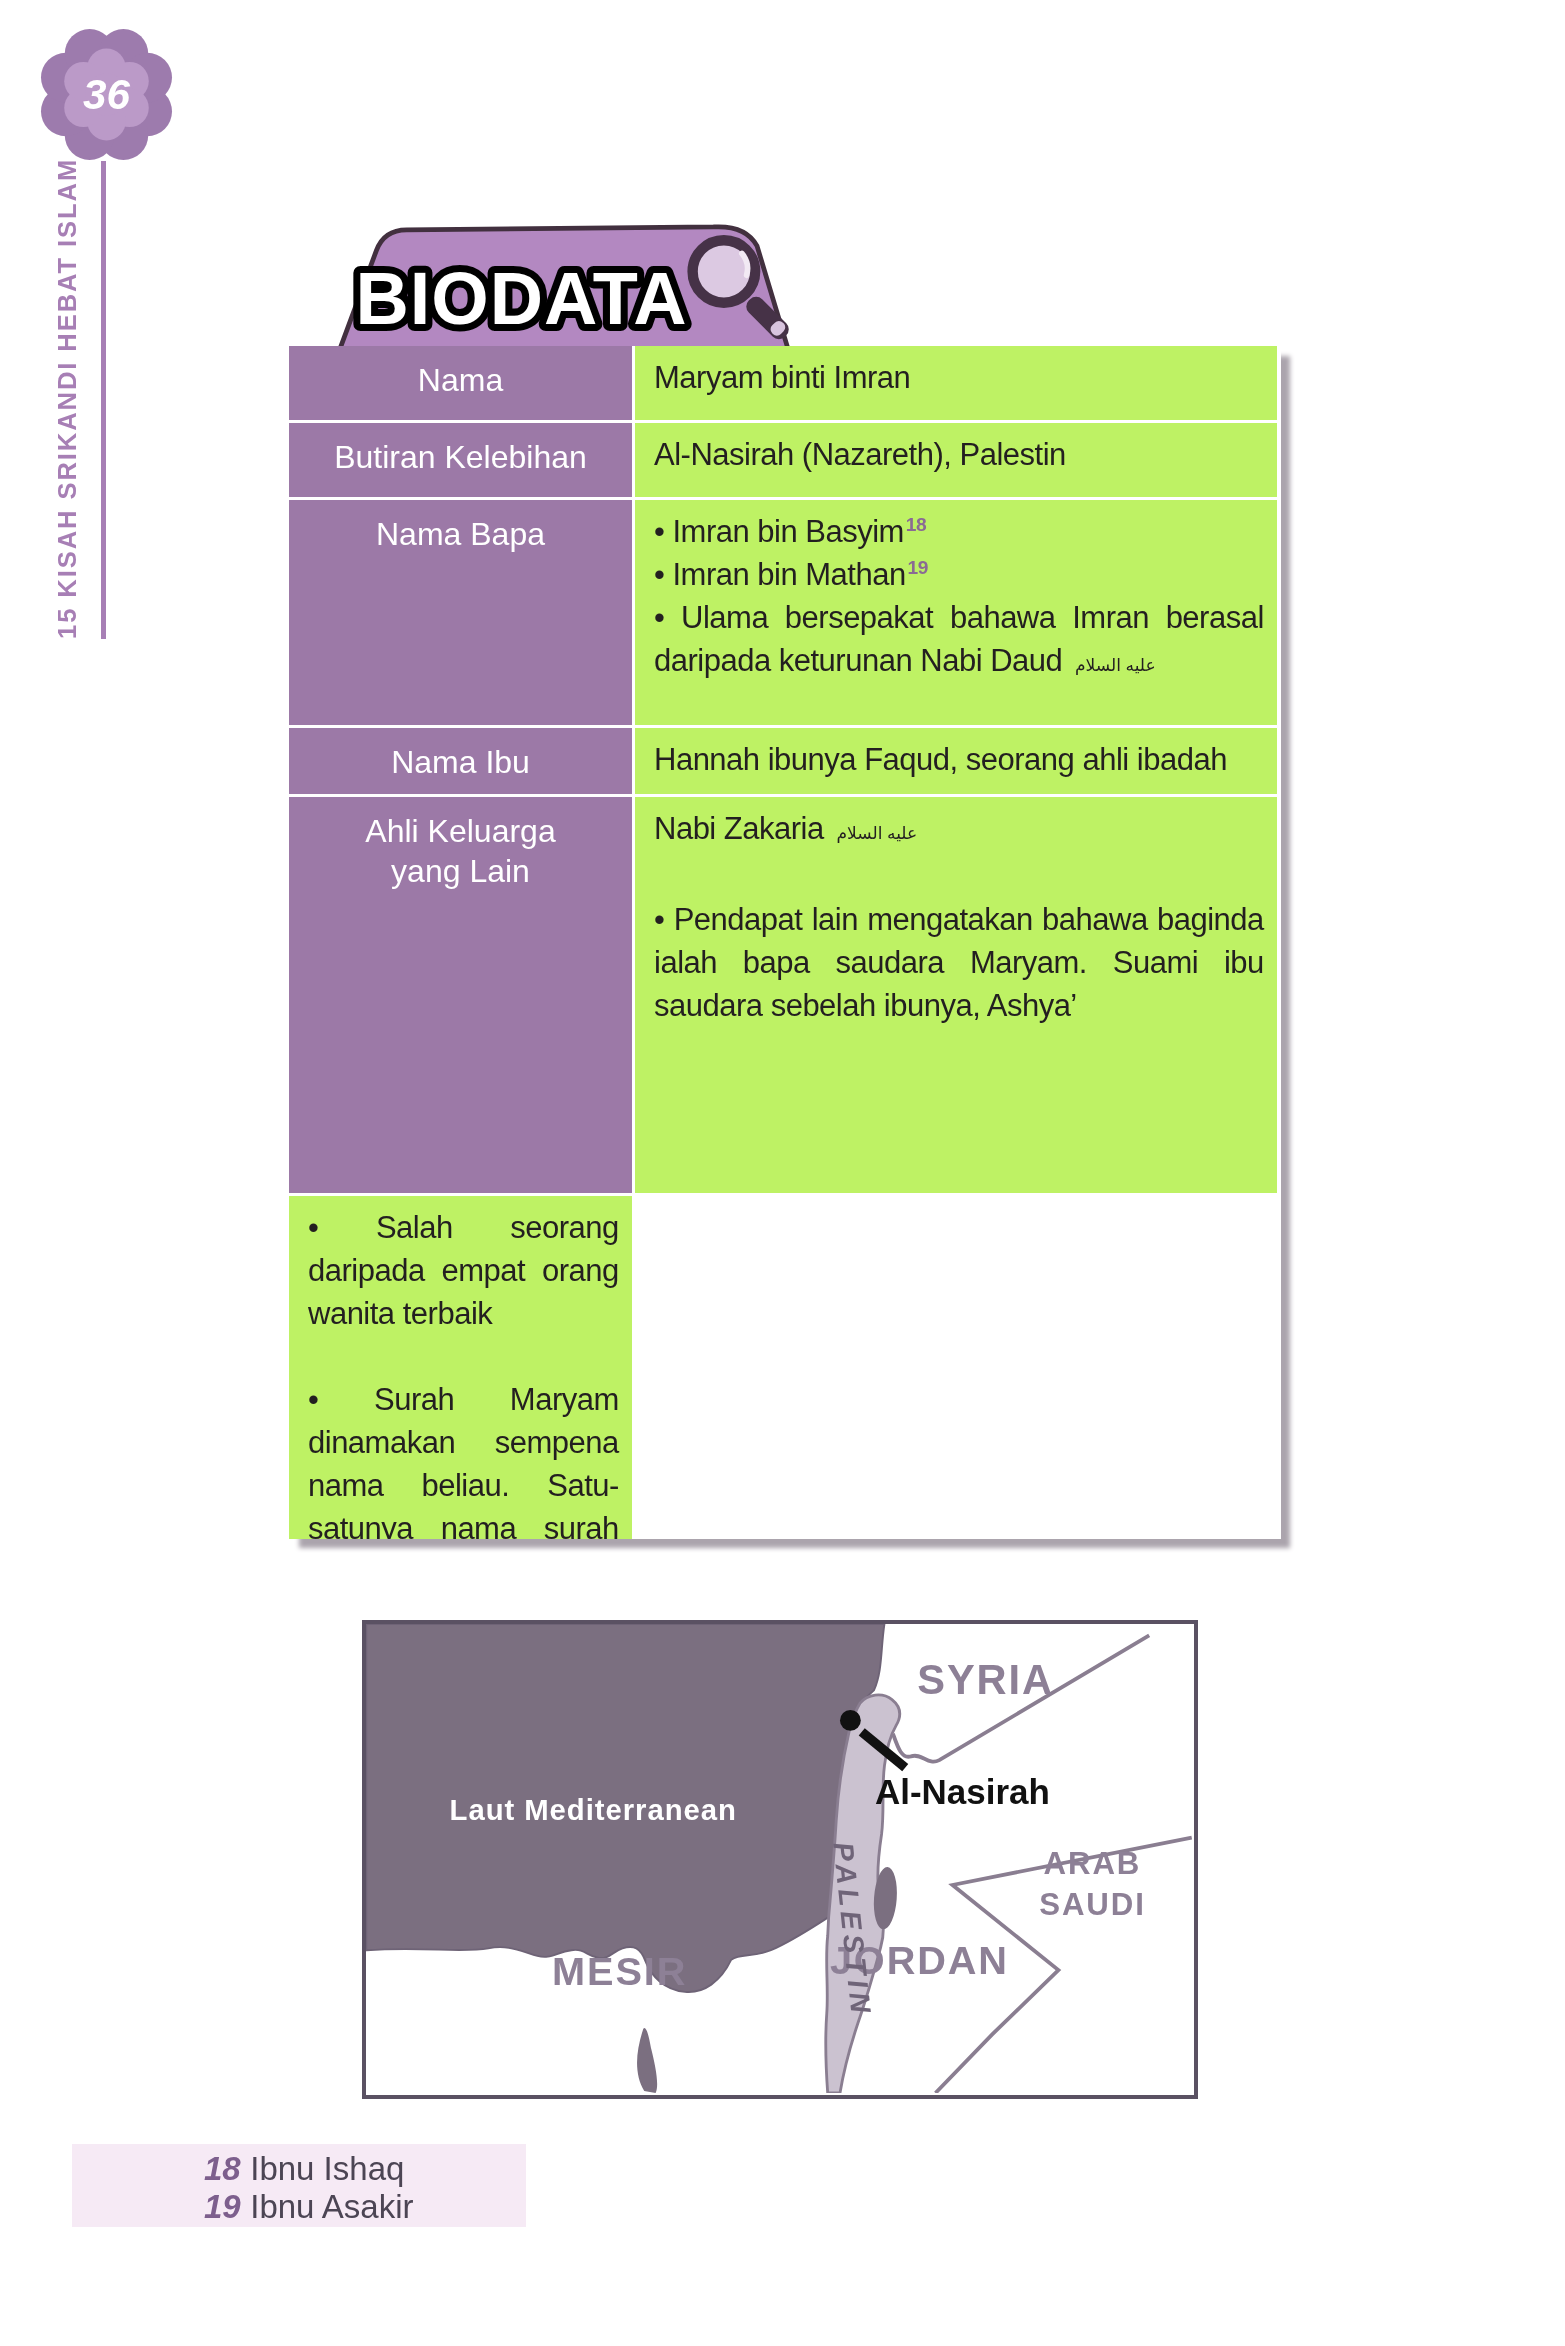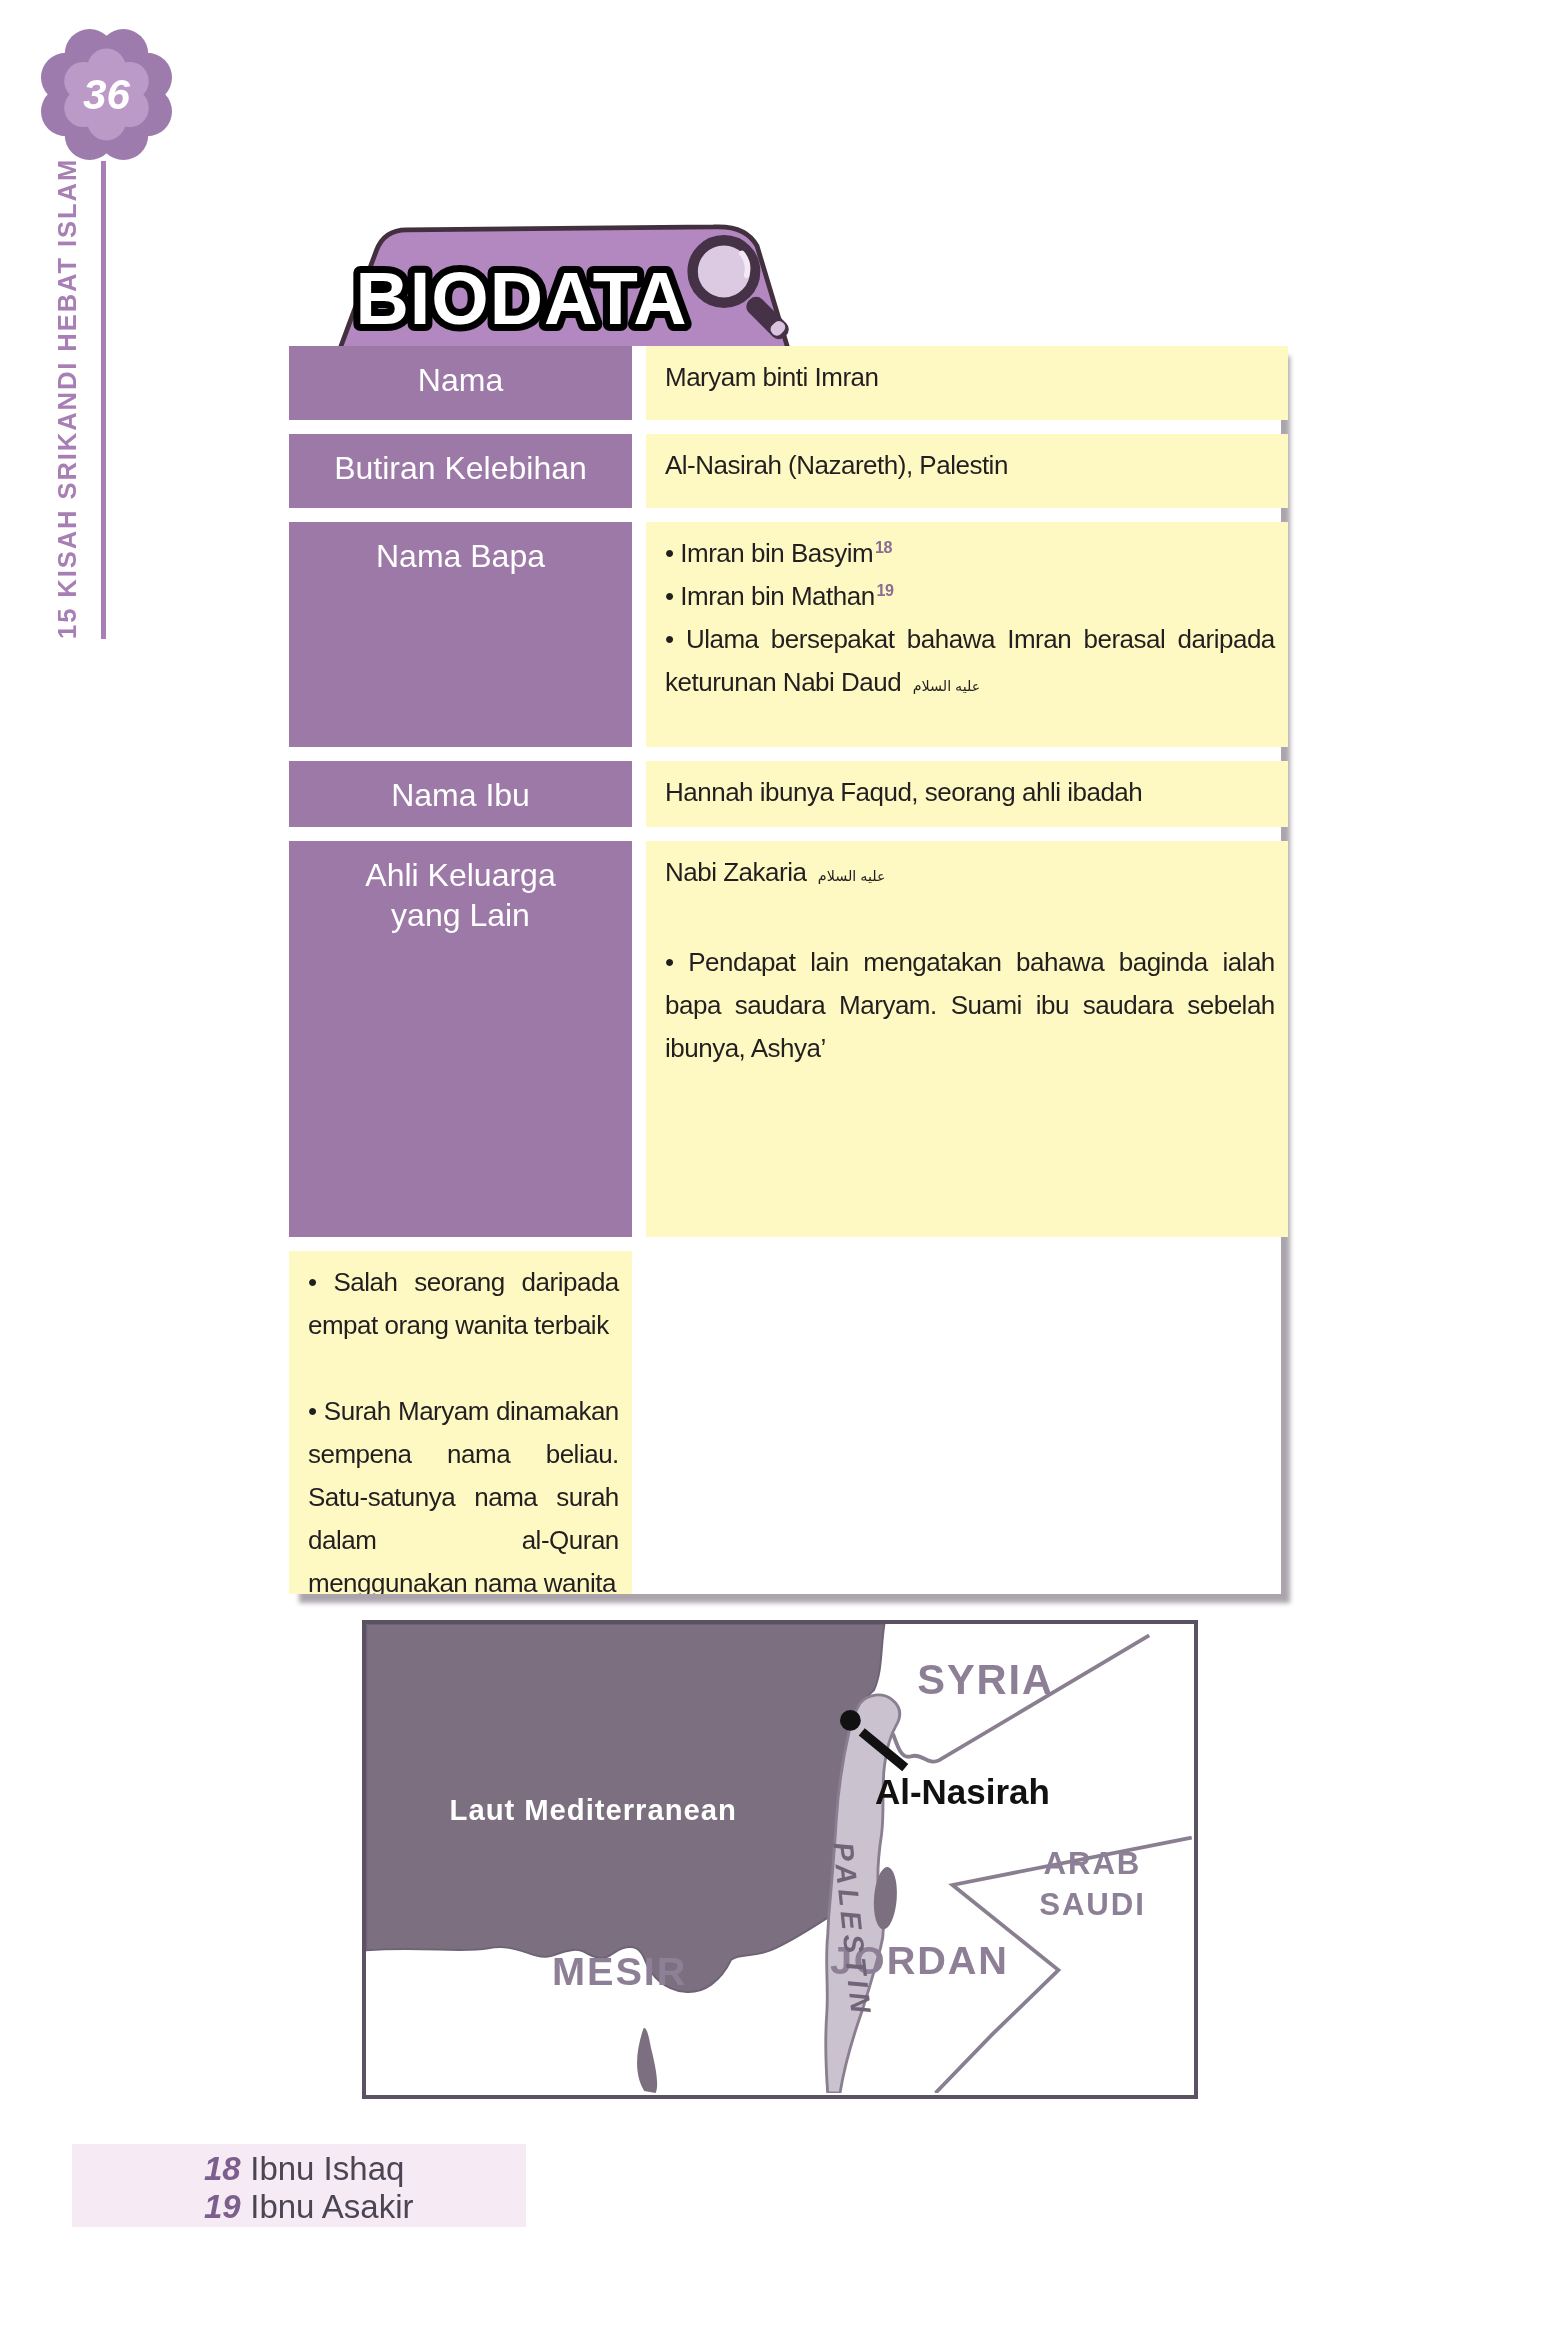--- a/index.html
+++ b/index.html
@@ -24,29 +24,29 @@
   .banner{position:absolute;left:329px;top:224px;width:464px;height:129px;z-index:0;}
   .banner-title{
     font-size:78px;font-weight:bold;letter-spacing:1px;
     fill:#ffffff;stroke:#000000;stroke-width:15px;paint-order:stroke;stroke-linejoin:round;
   }
   
   .bio-table{
     position:absolute;left:289px;top:346px;width:992px;z-index:2;
     display:grid;grid-template-columns:343px 642px;
     grid-template-rows:74px 74px 225px 66px 396px 343px;
-    gap:14px;background:#ffffff;
+    gap:3px;background:#ffffff;
     box-shadow:10.4px 10.4px 4.7px #aba4ad;
   }
   .cell-label{
     background:#9c79a7;color:#ffffff;font-size:32px;line-height:40px;
     text-align:center;padding-top:14px;white-space:pre-line;overflow:hidden;
   }
   .cell-value{
-    background:#fef9c3;color:#231f20;font-size:26px;line-height:43px;
+    background:#bef264;color:#231f20;font-size:31px;line-height:43px;
     letter-spacing:-0.5px;padding:10.4px 13.2px 0 19px;text-align:justify;overflow:hidden;
   }
   .cell-value p{margin:0;}
   .cell-value p.gap{height:43px;}
   .fnref{color:#8a6b94;font-weight:bold;font-size:0.62em;vertical-align:super;line-height:0;margin-left:1.9px;}
   .hon{font-size:0.55em;letter-spacing:0;margin-left:4.7px;}
   
   .map-box{
     position:absolute;left:362px;top:1620px;width:836px;height:479px;
     border:4.7px solid #5a5163;box-sizing:border-box;background:#ffffff;z-index:1;

